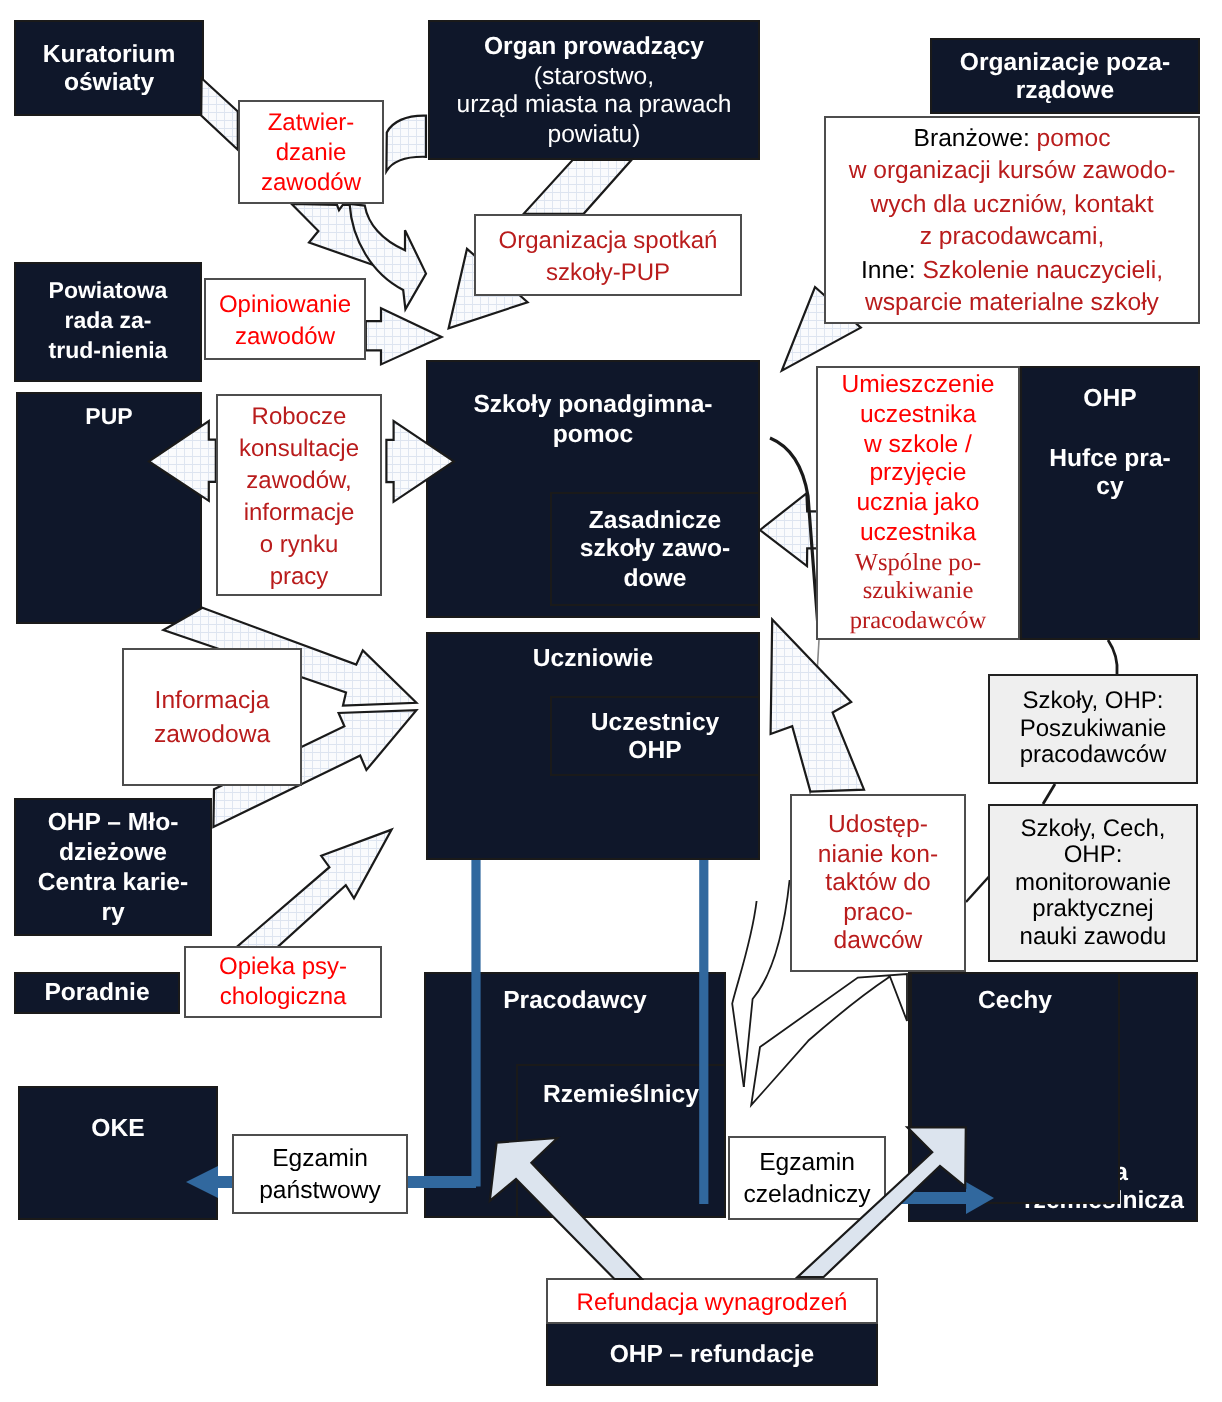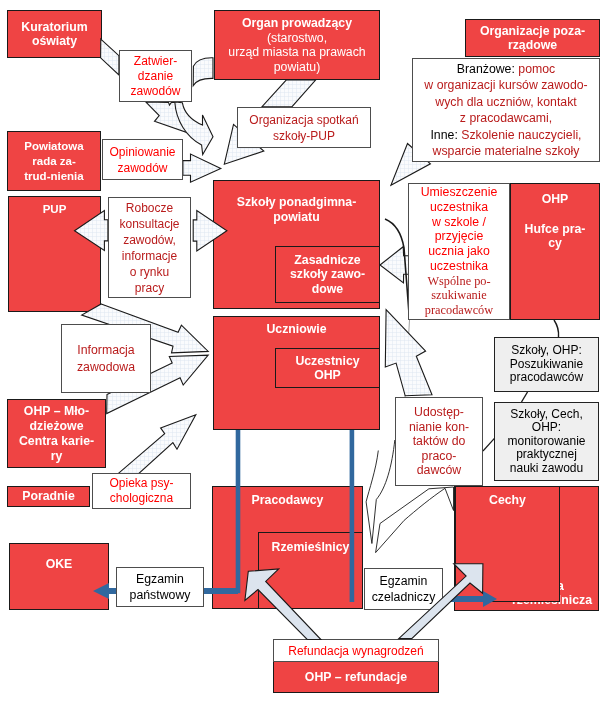--- a/index.html
+++ b/index.html
@@ -1,20 +1,20 @@
 <!DOCTYPE html>
 <html><head>
 <meta charset="utf-8">
 <style>
   html,body{margin:0;padding:0;}
   body{width:611px;height:701px;background:#fff;font-family:"Liberation Sans",sans-serif;overflow:hidden;}
   #root{position:relative;width:611px;height:701px;}
   svg.layer{position:absolute;left:0;top:0;width:611px;height:701px;pointer-events:none;}
   .box{position:absolute;box-sizing:border-box;display:flex;flex-direction:column;align-items:center;justify-content:center;text-align:center;white-space:pre-line;}
-  .blue{z-index:5;background:#ef4444;border:1.5px solid #1a1a1a;color:#fff;font-weight:bold;font-size:12.3px;line-height:14.5px;}
+  .blue{z-index:5;background:#0f172a;border:1.5px solid #1a1a1a;color:#fff;font-weight:bold;font-size:12.3px;line-height:14.5px;}
   .white{z-index:20;background:#fff;border:1.3px solid #4d4d4d;font-size:11.5px;line-height:14px;}
   .grey{z-index:20;background:#efefef;border:1.2px solid #222;font-size:11px;line-height:13.5px;color:#000;}
   .red{color:#ff0000;}
   .green{color:#b91c1c;}
 </style>
 </head>
 <body>
 
 <div id="root">
 
@@ -104,21 +104,21 @@
 rządowe</div>
 
  <div class="box blue" style="left:7px;top:131px;width:94px;height:60px;font-size:11.5px;line-height:15px;">Powiatowa
 rada za-
 trud-nienia</div>
 
  <div class="box blue" style="left:8px;top:196px;width:93px;height:116px;justify-content:flex-start;padding-top:5px;font-size:11.5px;">PUP</div>
 
  <div class="box blue" style="left:213px;top:180px;width:167px;height:129px;justify-content:flex-start;padding-top:14px;">
    <div style="white-space:pre-line;">Szkoły ponadgimna-
-powiatu</div>
+pomoc</div>
  </div>
  <div class="box blue" style="left:275px;top:246px;width:105px;height:57px;">Zasadnicze
 szkoły zawo-
 dowe</div>
 
  <div class="box blue" style="left:213px;top:316px;width:167px;height:114px;justify-content:flex-start;padding-top:5px;">
    <div>Uczniowie</div>
  </div>
  <div class="box blue" style="left:275px;top:348px;width:105px;height:40px;">Uczestnicy
 OHP</div>

